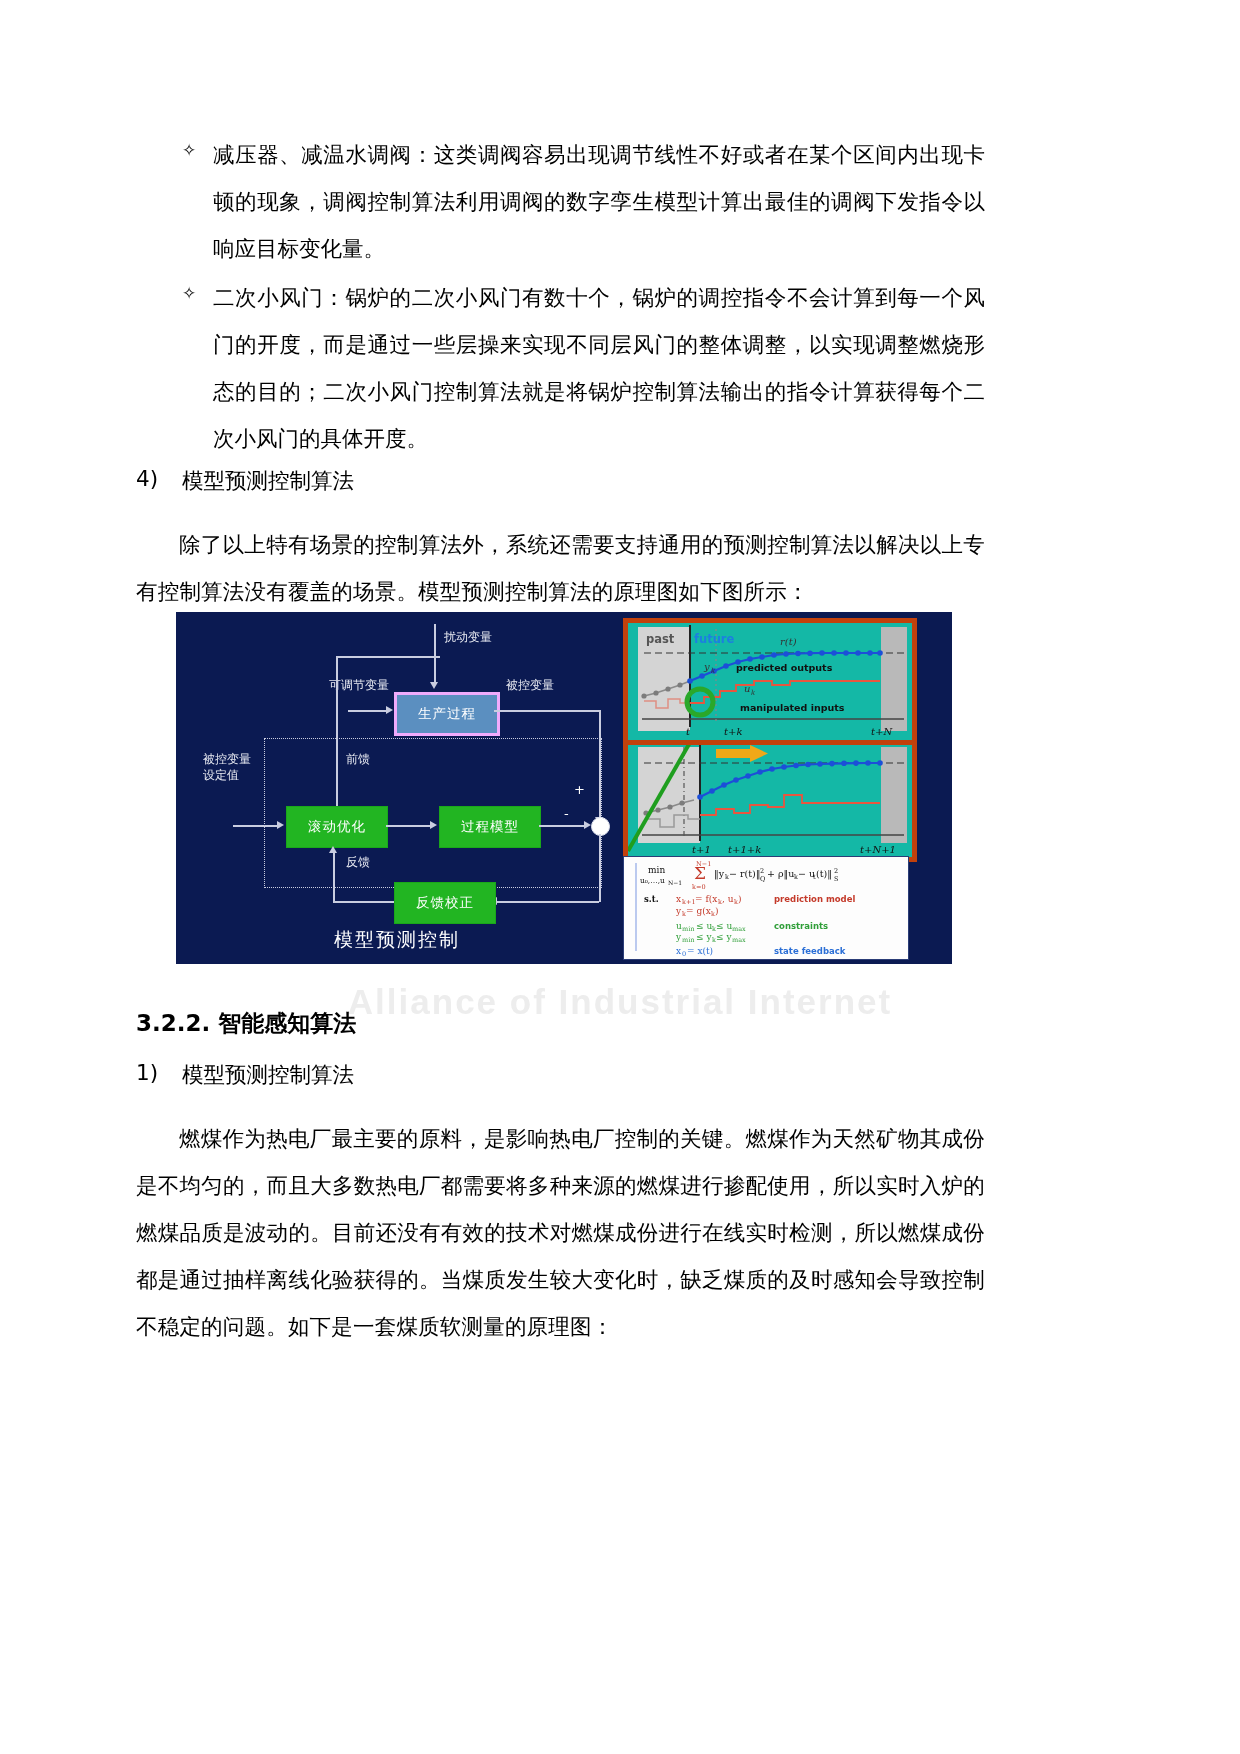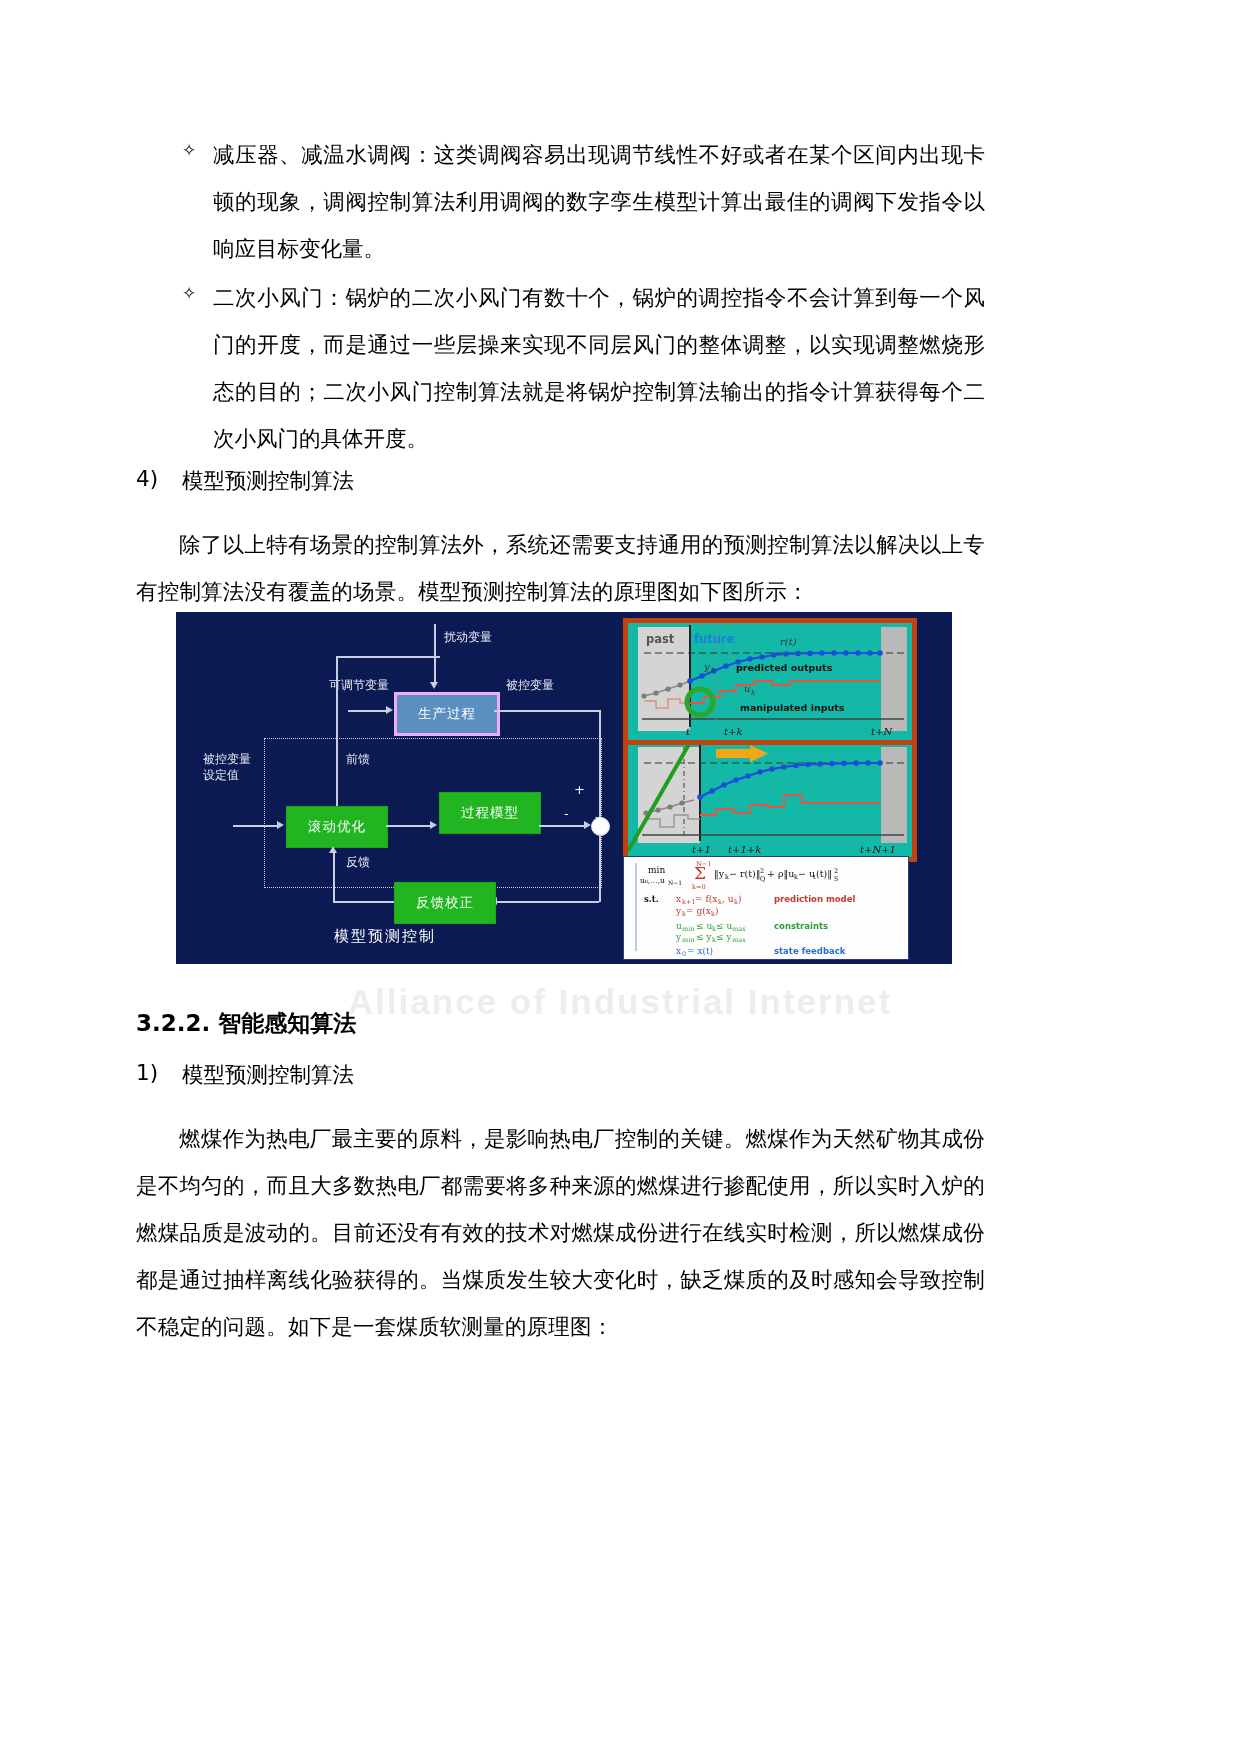--- a/index.html
+++ b/index.html
@@ -104,21 +104,21 @@
     position:absolute;
     color:#e8eaf2;
     font-size:12px;
     font-family:"DejaVu Sans","Liberation Sans",sans-serif;
     line-height:14px;
     white-space:nowrap;
   }
   .fig-caption{
     position:absolute;
     color:#ffffff;
-    font-size:15px;
+    font-size:19px;
     letter-spacing:2px;
     font-family:"DejaVu Sans","Liberation Sans",sans-serif;
     text-align:center;
   }
   .hline{position:absolute;background:#c9cde0;height:1.5px;}
   .vline{position:absolute;background:#c9cde0;width:1.5px;}
   .dash-box{
     position:absolute;
     border:1.5px dotted #c9cde0;
   }
@@ -219,21 +219,21 @@
         <div class="fig-label" style="left:27px;top:140px;">被控变量</div>
         <div class="fig-label" style="left:27px;top:156px;">设定值</div>
         <div class="hline" style="left:57px;top:213px;width:46px;"></div>
         <div class="arrow-r" style="left:101px;top:209px;"></div>
 
         <div class="box-green" style="left:110px;top:194px;width:100px;height:40px;">滚动优化</div>
 
         <div class="hline" style="left:210px;top:213px;width:46px;"></div>
         <div class="arrow-r" style="left:254px;top:209px;"></div>
 
-        <div class="box-green" style="left:263px;top:180px;width:100px;height:40px;text-align:right;">过程模型</div>
+        <div class="box-green" style="left:263px;top:194px;width:100px;height:40px;text-align:right;">过程模型</div>
 
         <div class="hline" style="left:363px;top:213px;width:48px;"></div>
         <div class="arrow-r" style="left:408px;top:209px;"></div>
 
         <div class="sum-node" style="left:415px;top:205px;"></div>
         <div class="sign" style="left:398px;top:170px;">+</div>
         <div class="sign" style="left:388px;top:194px;">-</div>
 
         <div class="vline" style="left:423px;top:222px;height:68px;"></div>
         <div class="hline" style="left:320px;top:289px;width:103px;"></div>

